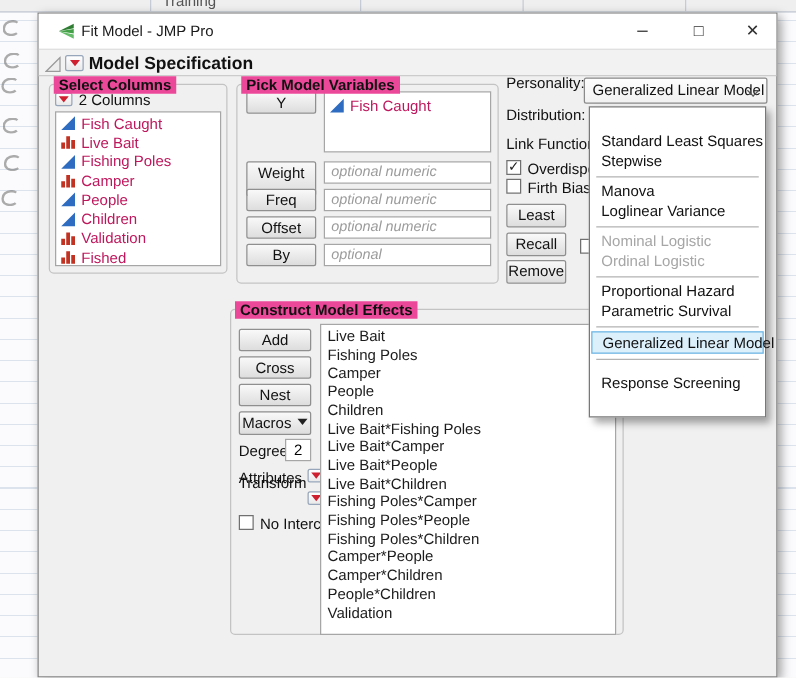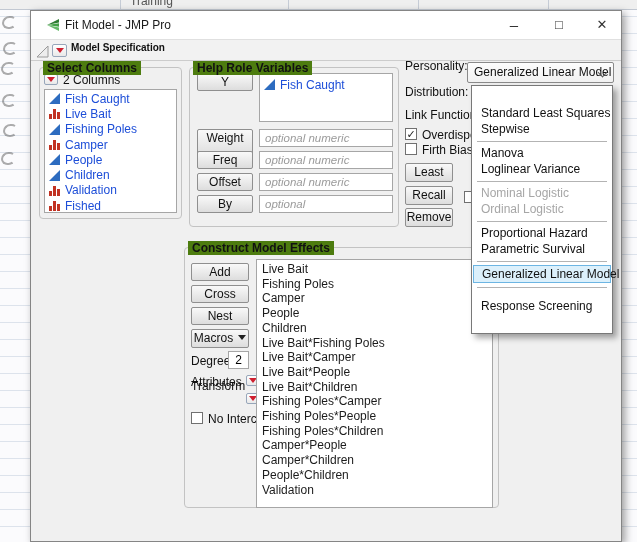--- a/index.html
+++ b/index.html
@@ -17,45 +17,45 @@
   .dialog{position:absolute;left:30px;top:10px;width:592px;height:532px;background:#f0f0f0;
           border:1px solid #858585;box-shadow:3px 3px 8px rgba(0,0,0,.38);box-sizing:border-box;}
   .titlebar{position:absolute;left:0;top:0;width:100%;height:28px;background:#ffffff;}
   .title-text{position:absolute;left:34px;top:7px;font-size:12px;color:#1a1a1a;white-space:nowrap;}
   .appicon{position:absolute;left:15px;top:7px;width:14px;height:14px;}
   .winbtn{position:absolute;top:0;width:36px;height:28px;text-align:center;line-height:28px;
           font-size:13px;color:#333;cursor:default;}
   
   .outline{position:absolute;left:0;top:28px;width:100%;height:22px;background:#f2f2f2;
            border-top:1px solid #e0e0e0;border-bottom:1px solid #cccccc;box-sizing:border-box;}
-  .outline-title{position:absolute;left:40px;top:2px;font-size:10px;font-weight:bold;color:#111;}
+  .outline-title{position:absolute;left:40px;top:2px;font-size:14px;font-weight:bold;color:#111;}
   .disclosure{position:absolute;left:5px;top:5px;}
   
   .btn{position:absolute;box-sizing:border-box;background:linear-gradient(#f9f9f9,#dddddd);
        border:1px solid #8f8f8f;border-radius:2px;font-size:12px;color:#111;text-align:center;}
   .gbox{position:absolute;border:1px solid #c3c3c3;border-radius:4px;box-sizing:border-box;}
-  .glabel{position:absolute;background:#4d7c0f;padding:0 4px;font-size:12px;font-weight:bold;
+  .glabel{position:absolute;background:#ec4899;padding:0 4px;font-size:12px;font-weight:bold;
           color:#111;white-space:nowrap;z-index:2;}
   .wbox{position:absolute;background:#fff;border:1px solid #a6a6a6;box-sizing:border-box;overflow:hidden;}
   .lbl{position:absolute;font-size:12px;color:#111;white-space:nowrap;}
   .ph{font-style:italic;color:#9b9b9b;font-size:11.5px;line-height:16px;padding-left:5px;}
   .cbx{position:absolute;width:12px;height:12px;background:#fff;border:1px solid #707070;
        box-sizing:border-box;font-size:11px;line-height:10px;text-align:center;color:#222;}
   .redtri-btn{position:absolute;width:14px;height:11px;background:linear-gradient(#ffffff,#e9e9e9);
        border:1px solid #97a6ba;border-radius:2px;box-sizing:border-box;display:flex;
        align-items:center;justify-content:center;}
   .redtri{width:0;height:0;border-left:4px solid transparent;border-right:4px solid transparent;
           border-top:5px solid #cf2030;}
   .blacktri{display:inline-block;width:0;height:0;border-left:4px solid transparent;
           border-right:4px solid transparent;border-top:5px solid #222;margin-left:5px;vertical-align:2px;}
   .icon-cont{width:0;height:0;border-left:11px solid transparent;border-bottom:11px solid #2d6cc0;flex:none;}
   .icon-nom{display:flex;align-items:flex-end;gap:1px;height:11px;flex:none;}
   .icon-nom i{display:block;width:3px;background:#c23222;}
   .col-item{display:flex;align-items:center;gap:5px;height:15.3px;padding-left:4px;
-            font-size:12px;color:#1d4ed8;}
+            font-size:12px;color:#be185d;}
   .eff-item{font-size:12px;color:#1c1c1c;line-height:14.7px;padding-left:5px;white-space:nowrap;}
   
   .combo{position:absolute;background:linear-gradient(#fdfdfd,#f1f1f1);border:1px solid #8a8a8a;
          border-radius:2px;box-sizing:border-box;font-size:12px;color:#111;line-height:19px;
          padding-left:6px;white-space:nowrap;}
   .chev{position:absolute;right:7px;top:6px;width:6px;height:6px;border-right:1.5px solid #555;
         border-bottom:1.5px solid #555;transform:rotate(45deg);}
   .menu{position:absolute;left:440px;top:74px;width:142px;background:#fff;border:1px solid #787878;
         box-shadow:4px 4px 6px rgba(0,0,0,.35);box-sizing:border-box;padding:19px 0;z-index:10;}
   .mi{height:16px;line-height:16px;font-size:12px;color:#111;padding-left:9px;white-space:nowrap;}
@@ -159,21 +159,21 @@
           <span class="icon-nom">
             <i style="height:5px"></i>
             <i style="height:10px"></i>
             <i style="height:7px"></i>
           </span>
           <span>Fished</span>
         </div>
     </div>
 
     <div class="gbox" style="left:158px;top:56px;width:210px;height:160px"></div>
-    <span class="glabel" style="left:162px;top:50px">Help Role Variables</span>
+    <span class="glabel" style="left:162px;top:50px">Pick Model Variables</span>
     <div class="btn" style="left:166px;top:62px;width:56px;height:18px;line-height:16px">Y</div>
     <div class="wbox" style="left:228px;top:62px;width:134px;height:49px">
       <div class="col-item" style="height:17px;padding-top:2px">
         <span class="icon-cont"></span>
         <span>Fish Caught</span>
       </div>
     </div>
     <div class="btn" style="left:166px;top:118px;width:56px;height:28px;line-height:16px">Weight</div>
     <div class="wbox ph" style="left:228px;top:118px;width:134px;height:18px">optional numeric</div>
     <div class="btn" style="left:166px;top:140px;width:56px;height:18px;line-height:16px">Freq</div>

